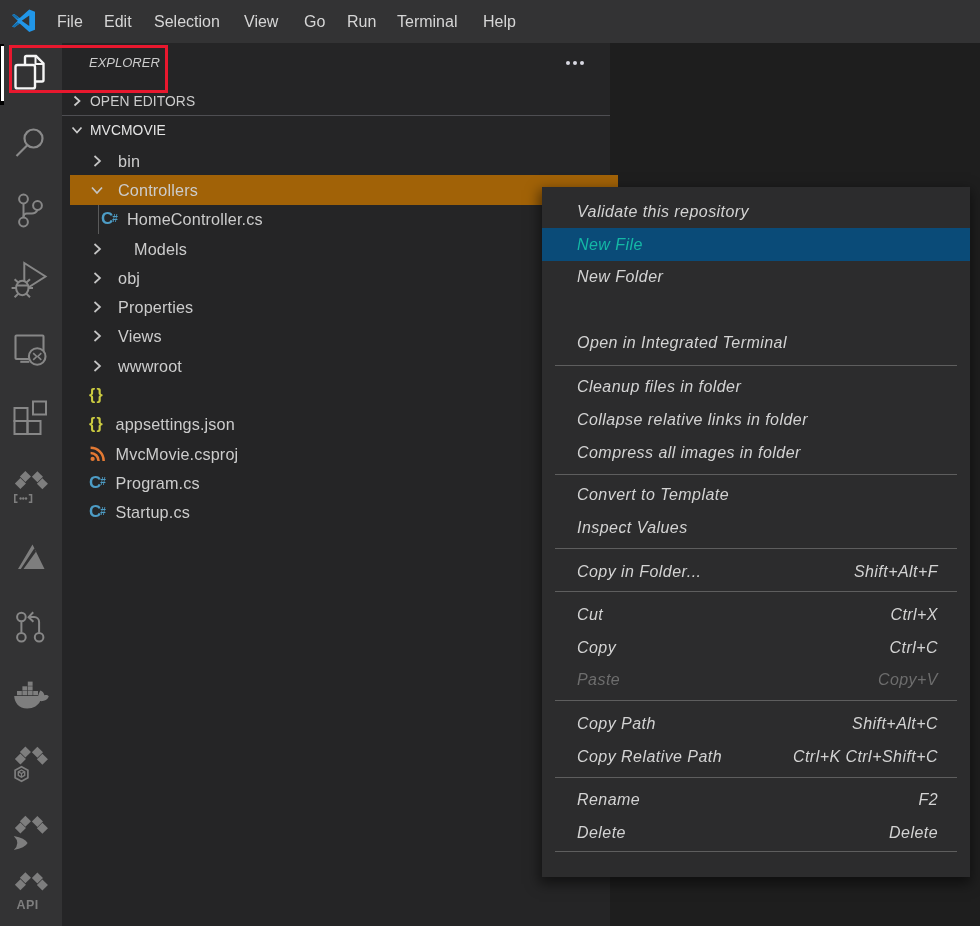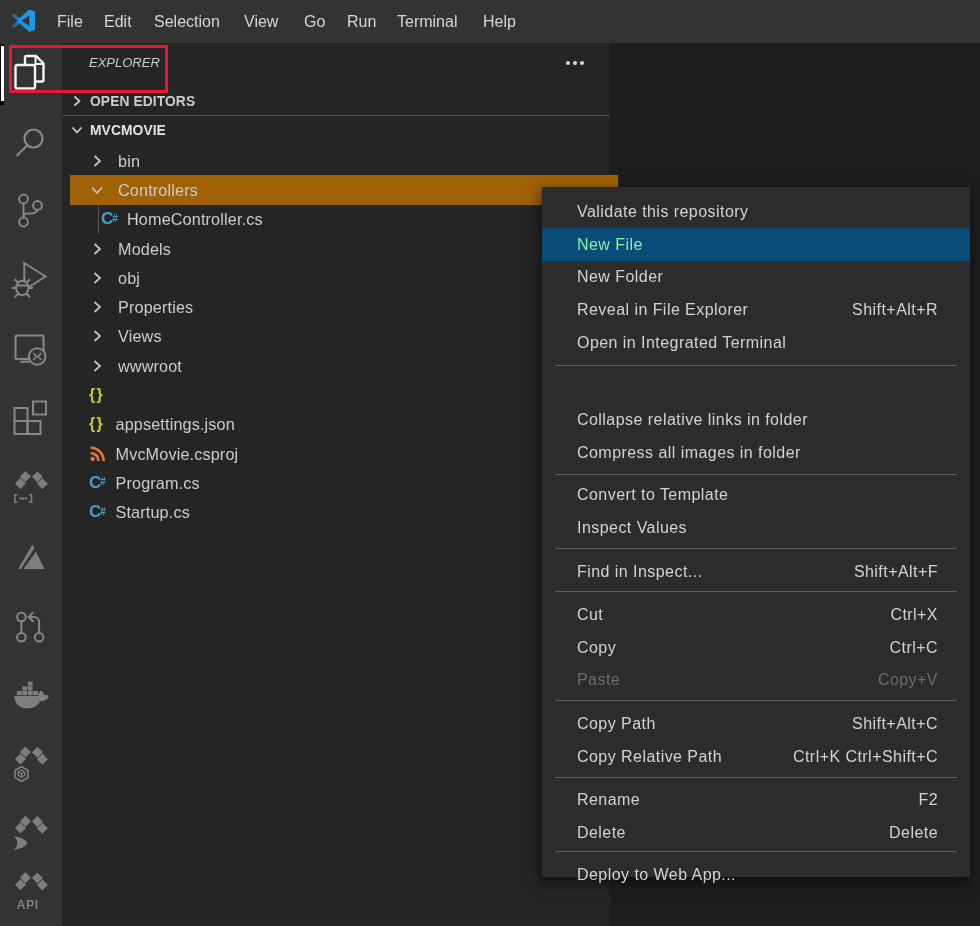--- a/index.html
+++ b/index.html
@@ -6,36 +6,36 @@
 body{width:980px;height:926px;background:#1e1e1e;overflow:hidden;position:relative;
   font-family:"Liberation Sans",sans-serif;-webkit-font-smoothing:antialiased;}
 .abs{position:absolute;}
 #titlebar{left:0;top:0;width:980px;height:43px;background:#333334;}
 #actbar{left:0;top:43px;width:62px;height:883px;background:#333334;}
 #sidebar{left:62px;top:43px;width:548px;height:883px;background:#252526;}
 .mi{position:absolute;top:0px;height:32px;line-height:43px;font-size:16px;color:#d6d6d6;}
 #expl{position:absolute;left:89px;top:44px;height:38px;line-height:38px;font-size:13px;
   letter-spacing:0px;color:#cccccc;font-style:italic;}
 .dots{position:absolute;top:61px;width:4px;height:4px;border-radius:50%;background:#d8d8e2;}
-.hdr{position:absolute;left:62px;width:548px;height:28px;color:#cccccc;font-weight:bold;}
+.hdr{position:absolute;left:62px;width:548px;height:28px;color:#cccccc;font-weight:normal;}
 .hdr span{position:absolute;left:28px;top:50%;transform:translateY(-50%);font-size:13.8px;letter-spacing:0.1px;}
 .hdr svg{position:absolute;left:7px;top:50%;transform:translateY(-50%);}
 #divline{left:62px;top:115px;width:548px;height:1px;background:#4e4e52;}
 .row{position:absolute;left:62px;width:548px;height:29.3px;color:#cccccc;font-size:16.2px;margin-left:8px;}
 .row .lbl{position:absolute;top:50%;transform:translateY(-50%);letter-spacing:0.15px;}
 .row svg.ch{position:absolute;left:18px;top:50%;transform:translateY(-50%);}
 .row .ic{position:absolute;top:50%;transform:translateY(-50%);}
 .sel{background:#a16207;}
 
 #menu{left:542px;top:187px;width:428px;height:690px;background:#2c2c2d;
-  box-shadow:-1px 5px 12px 2px rgba(0,0,0,0.5);}
+  box-shadow:-1px 5px 12px 2px rgba(0,0,0,0.5);font-style:italic;}
 .mrow{position:absolute;left:0;width:428px;height:33px;color:#d3d3d3;font-size:16px;letter-spacing:0.45px;}
 .mrow .ml{position:absolute;left:35px;top:50%;transform:translateY(-50%);}
 .mrow .mk{position:absolute;right:32px;top:50%;transform:translateY(-50%);}
-.msel{background:#0a4b78;color:#86efac;}
+.msel{background:#0a4b78;color:#14b8a6;}
 .mdis{color:#6d6d6d;}
 .msep{position:absolute;left:13px;width:402px;height:1.3px;background:#5e5e5e;}
 .redbox{left:8.5px;top:45px;width:153px;height:42px;border:3px solid #e8182e;z-index:60;}
 </style>
 </head>
 <body>
 <div id="titlebar" class="abs"></div>
 <div id="actbar" class="abs"></div>
 <div id="sidebar" class="abs"></div>
 
@@ -86,21 +86,21 @@
   </div>
 <div class="row" style="top:204.6px">
     <div class="abs" style="left:27.5px;top:0px;width:1.7px;height:29.3px;background:#5a5a5a"></div>
     <span class="ic csic" style="left:31px">C<i>#</i></span>
     <span class="lbl" style="left:57px">HomeController.cs</span>
   </div>
 <div class="row" style="top:233.9px">
     <svg class="ch" width="18" height="18" viewBox="0 0 18 18">
       <path d="M6.5 4 L12 9 L6.5 14" stroke="#c5c5c5" stroke-width="1.7" fill="none"></path>
     </svg>
-    <span class="lbl" style="left:48px">Models</span>
+    <span class="lbl" style="left:64px">Models</span>
   </div>
 <div class="row" style="top:263.2px">
     <svg class="ch" width="18" height="18" viewBox="0 0 18 18">
       <path d="M6.5 4 L12 9 L6.5 14" stroke="#c5c5c5" stroke-width="1.7" fill="none"></path>
     </svg>
     <span class="lbl" style="left:48px">obj</span>
   </div>
 <div class="row" style="top:292.5px">
     <svg class="ch" width="18" height="18" viewBox="0 0 18 18">
       <path d="M6.5 4 L12 9 L6.5 14" stroke="#c5c5c5" stroke-width="1.7" fill="none"></path>
@@ -146,44 +146,43 @@
 <div id="menu" class="abs">
 <div class="mrow" style="top:8.5px">
       <span class="ml">Validate this repository</span>
     </div>
 <div class="mrow msel" style="top:41px">
       <span class="ml">New File</span>
     </div>
 <div class="mrow" style="top:73.5px">
       <span class="ml">New Folder</span>
     </div>
-<div class="mrow" style="top:106.5px">
-      <span class="ml">Reveal in File Explorer</span>
-      <span class="mk">Shift+Alt+R</span>
-    </div>
 <div class="mrow" style="top:139.5px">
       <span class="ml">Open in Integrated Terminal</span>
     </div>
 <div class="msep" style="top:178px"></div>
+<div class="mrow" style="top:183.5px">
+      <span class="ml">Cleanup files in folder</span>
+    </div>
 <div class="mrow" style="top:216.5px">
       <span class="ml">Collapse relative links in folder</span>
     </div>
 <div class="mrow" style="top:249.5px">
       <span class="ml">Compress all images in folder</span>
     </div>
 <div class="msep" style="top:286.5px"></div>
 <div class="mrow" style="top:291.5px">
       <span class="ml">Convert to Template</span>
     </div>
 <div class="mrow" style="top:324.5px">
       <span class="ml">Inspect Values</span>
     </div>
 <div class="msep" style="top:361px"></div>
 <div class="mrow" style="top:368px">
-      <span class="ml">Find in Inspect...</span>
+      <span class="ml">Copy in Folder...</span>
       <span class="mk">Shift+Alt+F</span>
     </div>
 <div class="msep" style="top:404px"></div>
 <div class="mrow" style="top:411px">
       <span class="ml">Cut</span>
       <span class="mk">Ctrl+X</span>
     </div>
 <div class="mrow" style="top:444px">
       <span class="ml">Copy</span>
       <span class="mk">Ctrl+C</span>
@@ -204,23 +203,20 @@
 <div class="msep" style="top:589.5px"></div>
 <div class="mrow" style="top:596px">
       <span class="ml">Rename</span>
       <span class="mk">F2</span>
     </div>
 <div class="mrow" style="top:629px">
       <span class="ml">Delete</span>
       <span class="mk">Delete</span>
     </div>
 <div class="msep" style="top:663.5px"></div>
-<div class="mrow" style="top:671px">
-      <span class="ml">Deploy to Web App...</span>
-    </div>
 </div>
 
 <div class="redbox abs"></div>
 
 <div class="abs" style="left:0;top:43.5px;width:3.6px;height:61px;background:#000000;z-index:70"></div>
 <div class="abs" style="left:1.3px;top:46px;width:2.3px;height:54.5px;background:#ffffff;z-index:71"></div>
 
 <svg class="abs" style="left:0;top:0" width="62" height="926" viewBox="0 0 62 926">
 
 <g stroke="#f5f5f5" stroke-width="2.4" fill="none">

